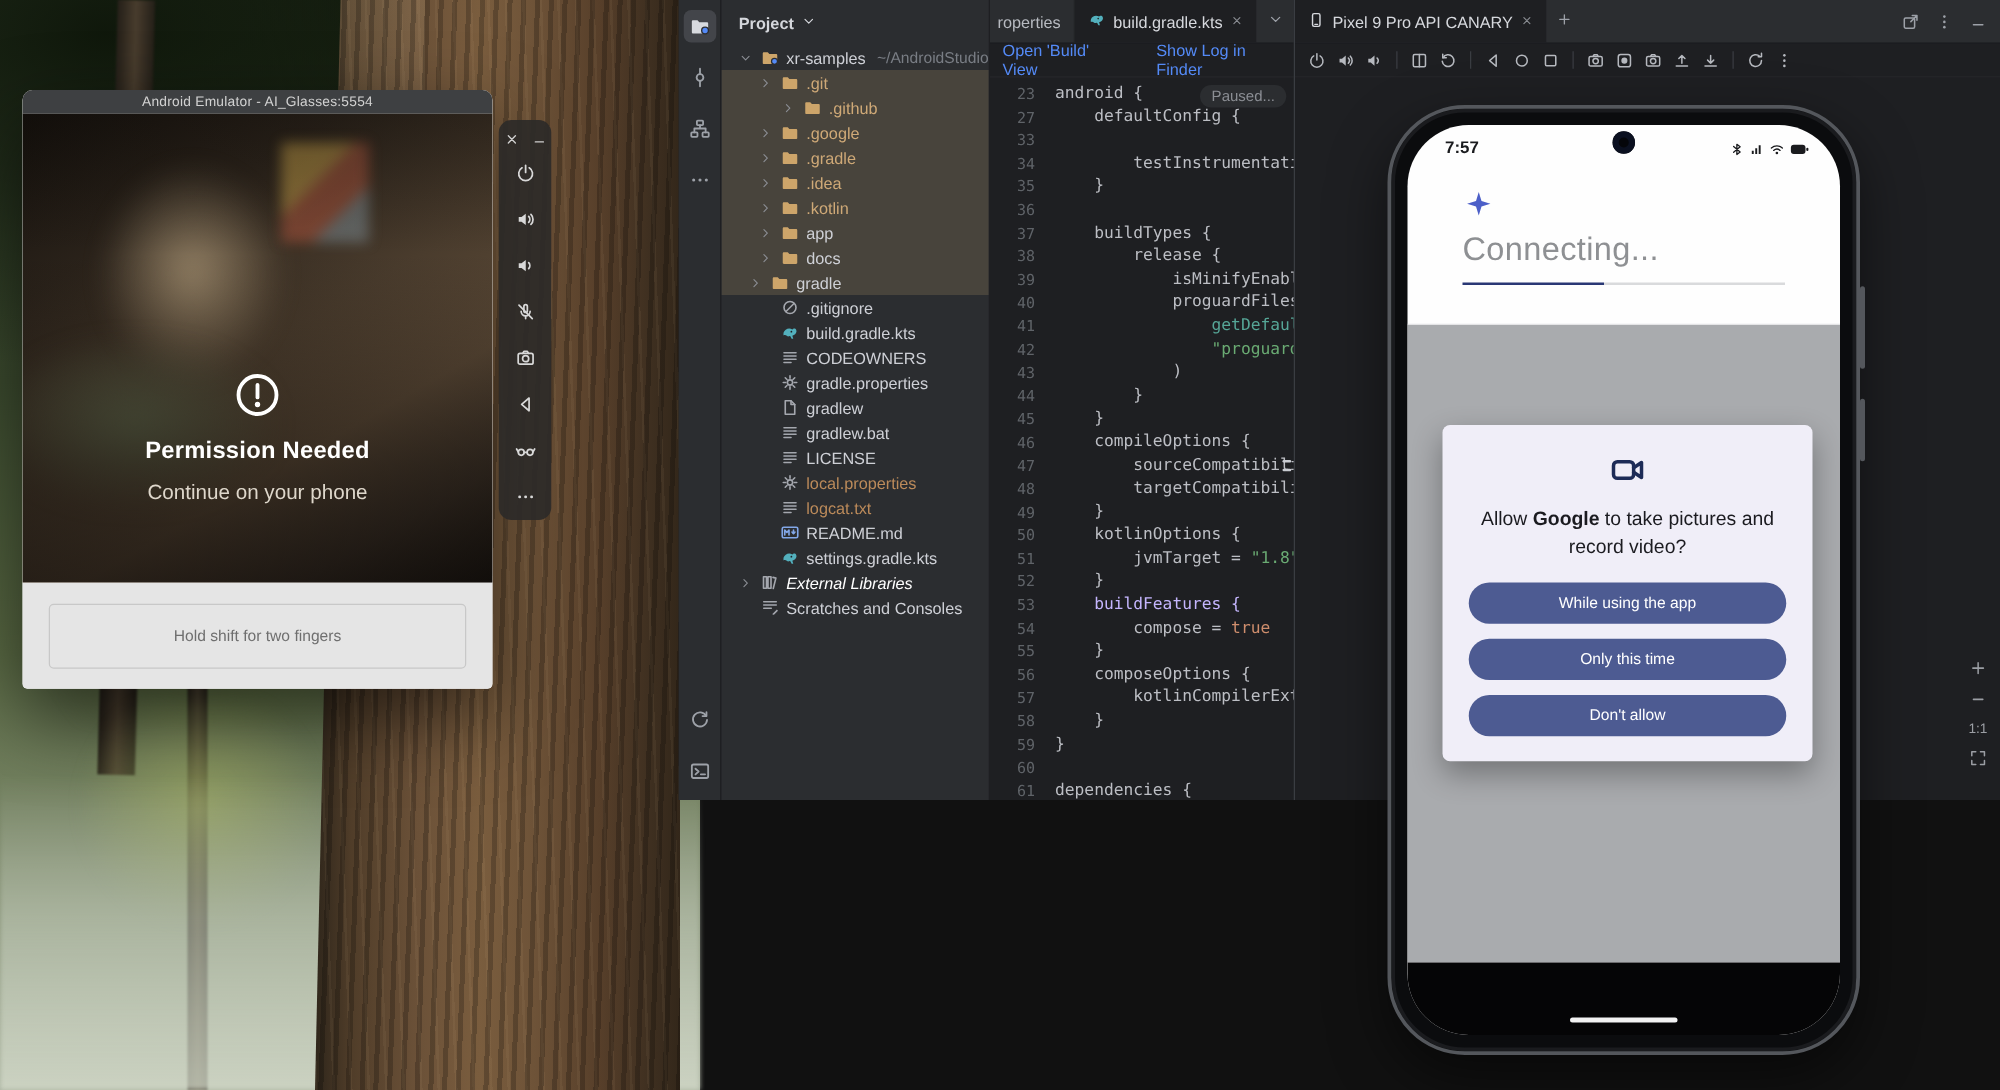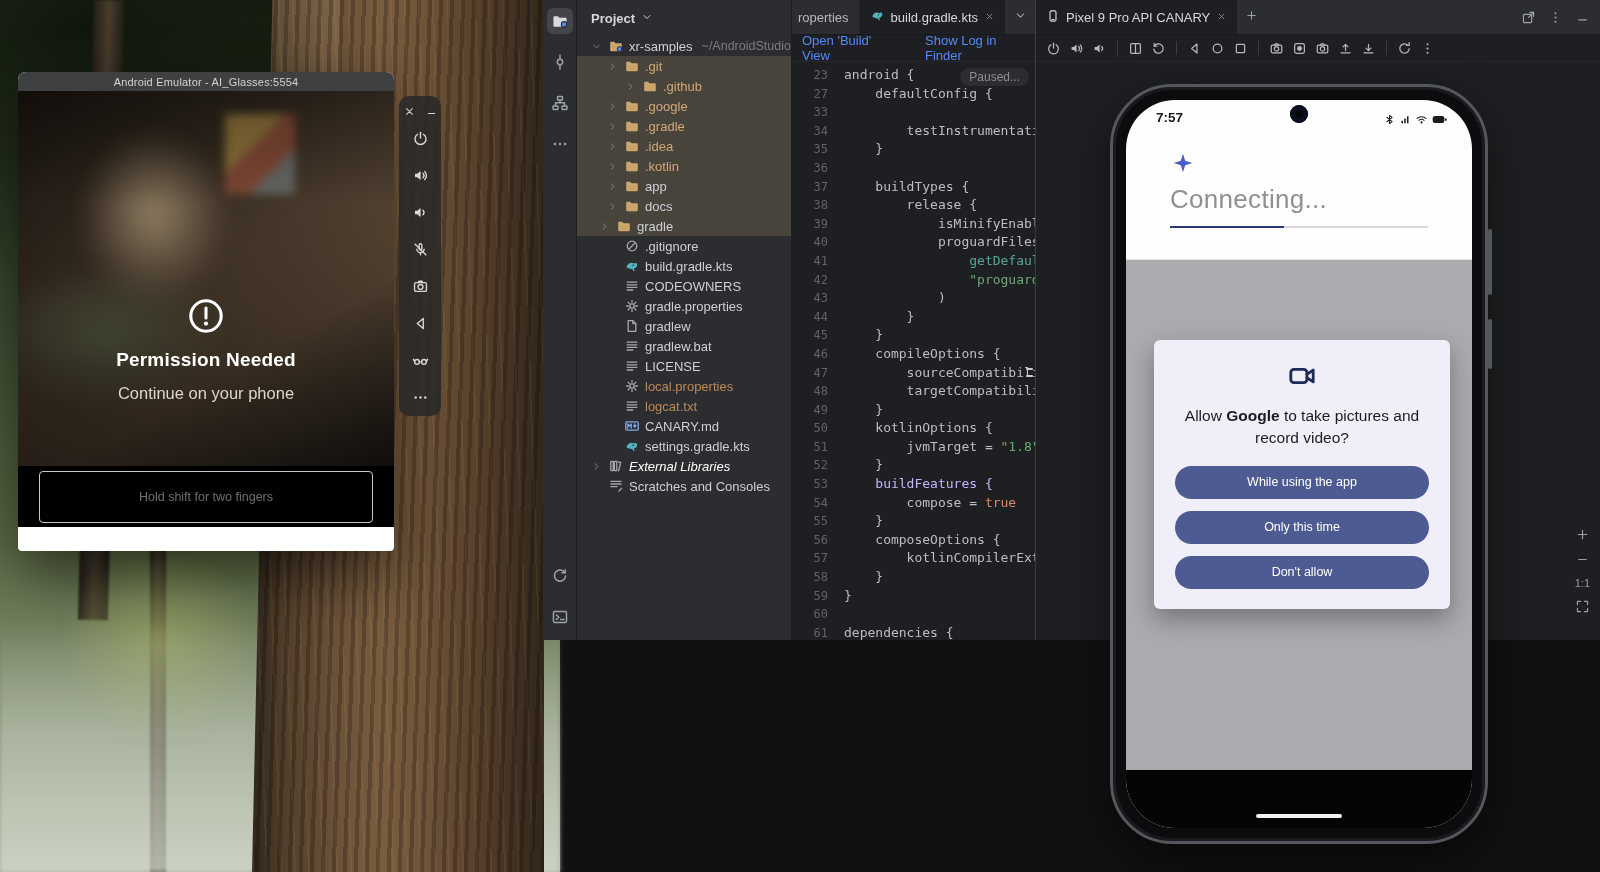--- a/index.html
+++ b/index.html
@@ -46,21 +46,21 @@
     background:radial-gradient(ellipse,rgba(226,200,158,.55),transparent 70%)}
   .room-art{position:absolute;left:55%;top:6%;width:70px;height:80px;filter:blur(5px);opacity:.55;
     background:linear-gradient(135deg,#c9a24a 0 40%,#b05840 40% 70%,#7e8c93 70%)}
   .room-couch{position:absolute;left:-6%;bottom:16%;width:60%;height:36%;filter:blur(9px);
     background:radial-gradient(ellipse,rgba(96,104,76,.85),transparent 75%)}
   .room-dim{position:absolute;inset:0;
     background:linear-gradient(180deg,rgba(10,8,6,.25),rgba(10,8,6,0) 30%,rgba(10,8,6,.45) 75%,rgba(8,6,5,.62))}
   .emu-alert{position:absolute;left:0;right:0;top:206px;text-align:center;color:#fff}
   .emu-alert-title{margin-top:10px;font-size:19px;font-weight:700;letter-spacing:.2px}
   .emu-alert-sub{margin-top:13px;font-size:16.5px;color:#ded7cb}
-  .emu-bottom{height:61px;background:#000000;display:flex;align-items:center;justify-content:center}
+  .emu-bottom{height:85px;background:#e5e5e5;display:flex;align-items:center;justify-content:center}
   .emu-hint{width:334px;height:52px;border:1px solid #c8c8c8;border-radius:4px;
     display:flex;align-items:center;justify-content:center;color:#6f6f6f;font-size:12.5px}
 
   .emu-toolbar{position:absolute;left:399px;top:96px;width:42px;z-index:5;
     padding:4px 0 10px;background:rgba(44,42,40,.92);border-radius:10px;
     display:flex;flex-direction:column;align-items:center}
   .emu-wc{display:flex;gap:9px;height:22px;align-items:center;color:#cfcfcf}
   .emu-controls{display:flex;flex-direction:column;gap:20px;margin-top:8px;color:#d8d8d8}
   .icon-btn{background:none;border:0;color:inherit;display:flex;align-items:center;
     justify-content:center;cursor:pointer;padding:0}
@@ -596,21 +596,21 @@
           <div class="tree-row" style="padding-left: 28px;">
             <span class="tr-chev"></span>
             <span class="svgi ico-markdown">
               <svg width="16" height="16" viewBox="0 0 16 16" fill="none" stroke="currentColor" stroke-width="1.3" stroke-linecap="round" stroke-linejoin="round">
                 <rect x="1.8" y="3.8" width="12.4" height="8.4" rx="1.2"></rect>
                 <path d="M3.8 10V6l1.7 2 1.7-2v4"></path>
                 <path d="M10.8 6v2.6"></path>
                 <path d="M9.6 7.6l1.2 1.4 1.2-1.4"></path>
               </svg>
             </span>
-            <span class="tr-label" style="color: rgb(206, 208, 214);">CANARY.md</span>
+            <span class="tr-label" style="color: rgb(206, 208, 214);">README.md</span>
           </div>
           <div class="tree-row" style="padding-left: 28px;">
             <span class="tr-chev"></span>
             <span class="svgi ico-gradle">
               <svg width="16" height="16" viewBox="0 0 16 16" fill="none" stroke="currentColor" stroke-width="1.3" stroke-linecap="round" stroke-linejoin="round">
                 <path d="M13 5.9c-.5-1-1.7-1.3-2.6-.7l-.5.4c-1.6-1-3.7-1-5.3.1C3 6.8 2.4 8.6 2.9 10.3c.8-.5 1.8-.4 2.5.3.6.6 1.6.7 2.3.2l.6.2 1 2h1.3l-.7-2.5c1.7-.4 3-1.6 3.3-3.3z" fill="currentColor" stroke="none"></path>
                 <circle cx="9.1" cy="7.3" r=".7" fill="#1e1f22" stroke="none"></circle>
               </svg>
             </span>
             <span class="tr-label" style="color: rgb(206, 208, 214);">settings.gradle.kts</span>

